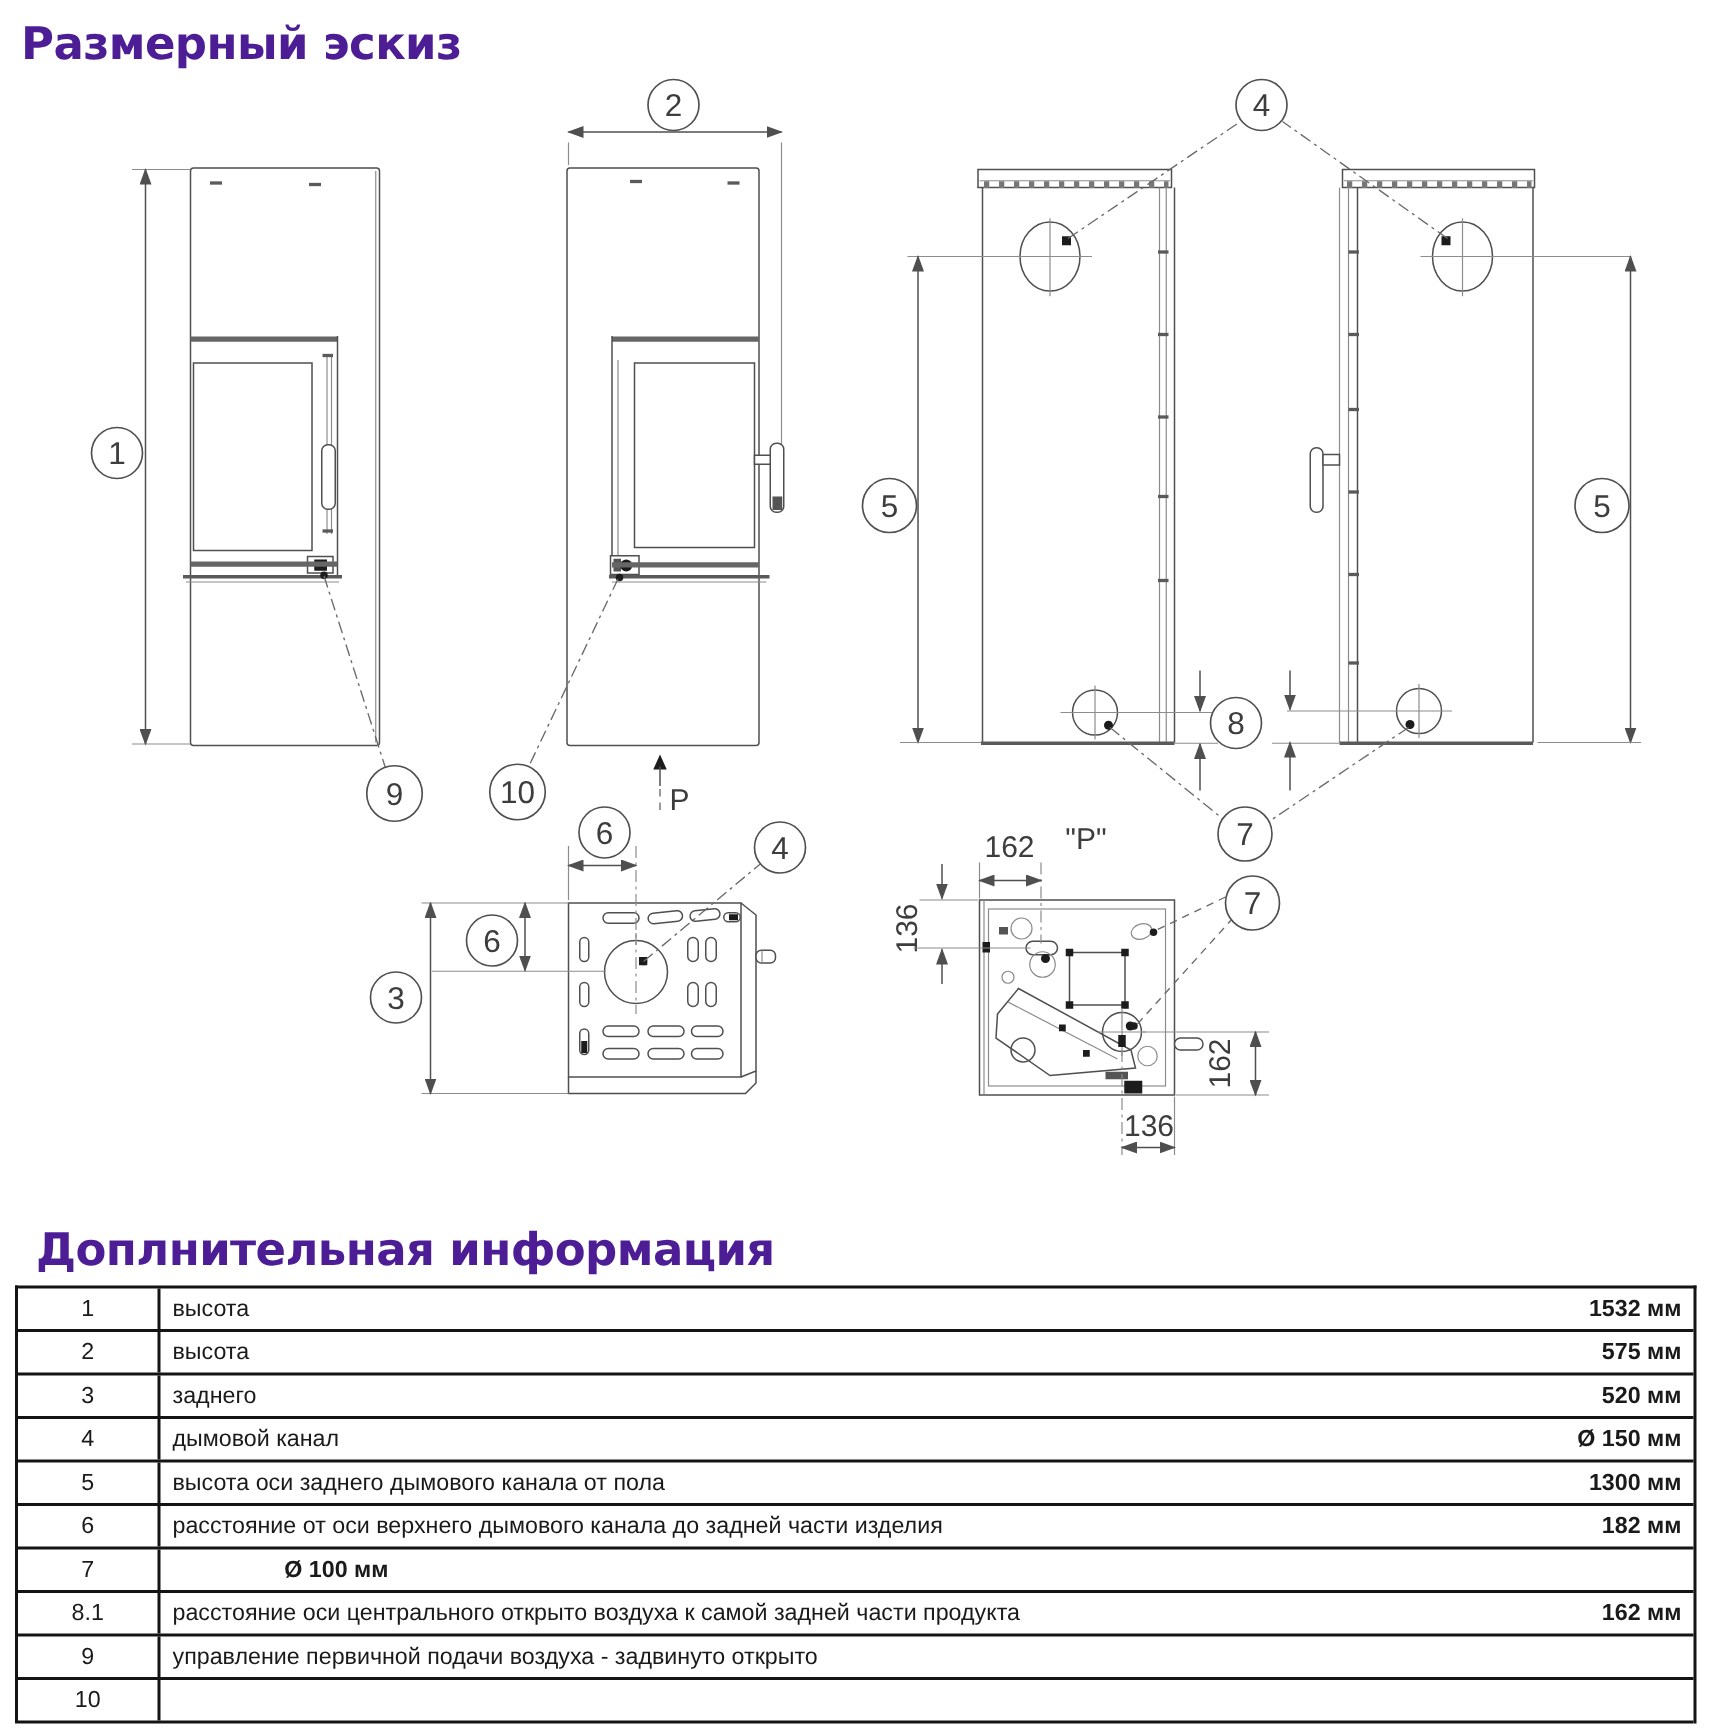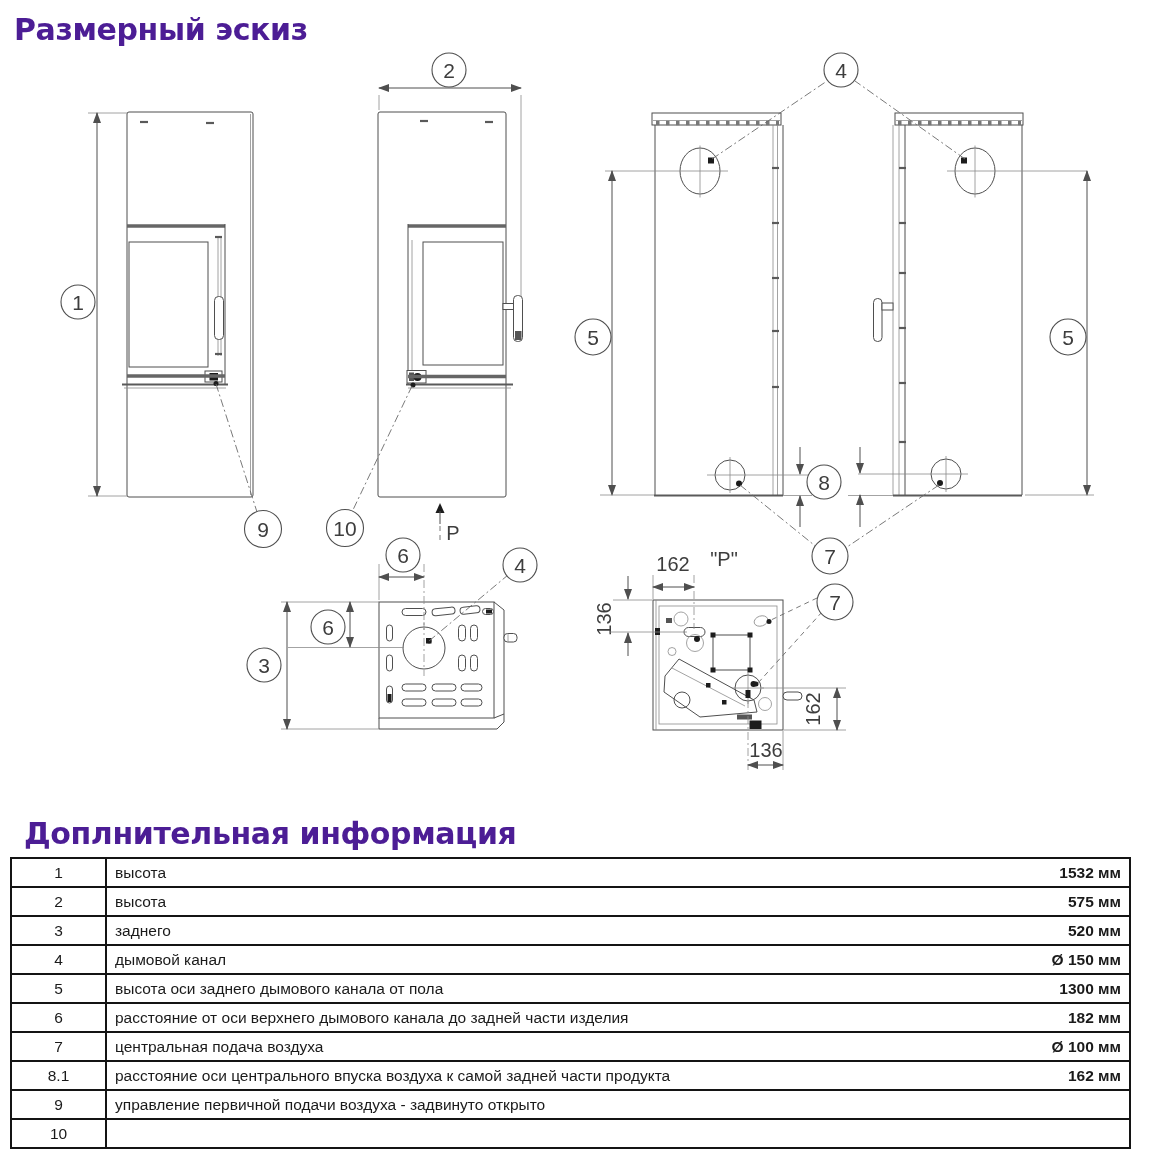--- a/index.html
+++ b/index.html
@@ -350,26 +350,25 @@
         <div class="cell-desc">высота оси заднего дымового канала от пола</div>
         <div class="cell-val">1300 мм</div>
       </div>
       <div class="trow">
         <div class="cell-num">6</div>
         <div class="cell-desc">расстояние от оси верхнего дымового канала до задней части изделия</div>
         <div class="cell-val">182 мм</div>
       </div>
       <div class="trow">
         <div class="cell-num">7</div>
-        <div class="cell-desc">центральная подача воздуха</div>
         <div class="cell-val">Ø 100 мм</div>
       </div>
       <div class="trow">
         <div class="cell-num">8.1</div>
-        <div class="cell-desc">расстояние оси центрального впуска воздуха к самой задней части продукта</div>
+        <div class="cell-desc">расстояние оси центрального открыто воздуха к самой задней части продукта</div>
         <div class="cell-val">162 мм</div>
       </div>
       <div class="trow">
         <div class="cell-num">9</div>
         <div class="cell-desc">управление первичной подачи воздуха - задвинуто открыто</div>
         <div class="cell-val"></div>
       </div>
       <div class="trow">
         <div class="cell-num">10</div>
         <div class="cell-val"></div>

